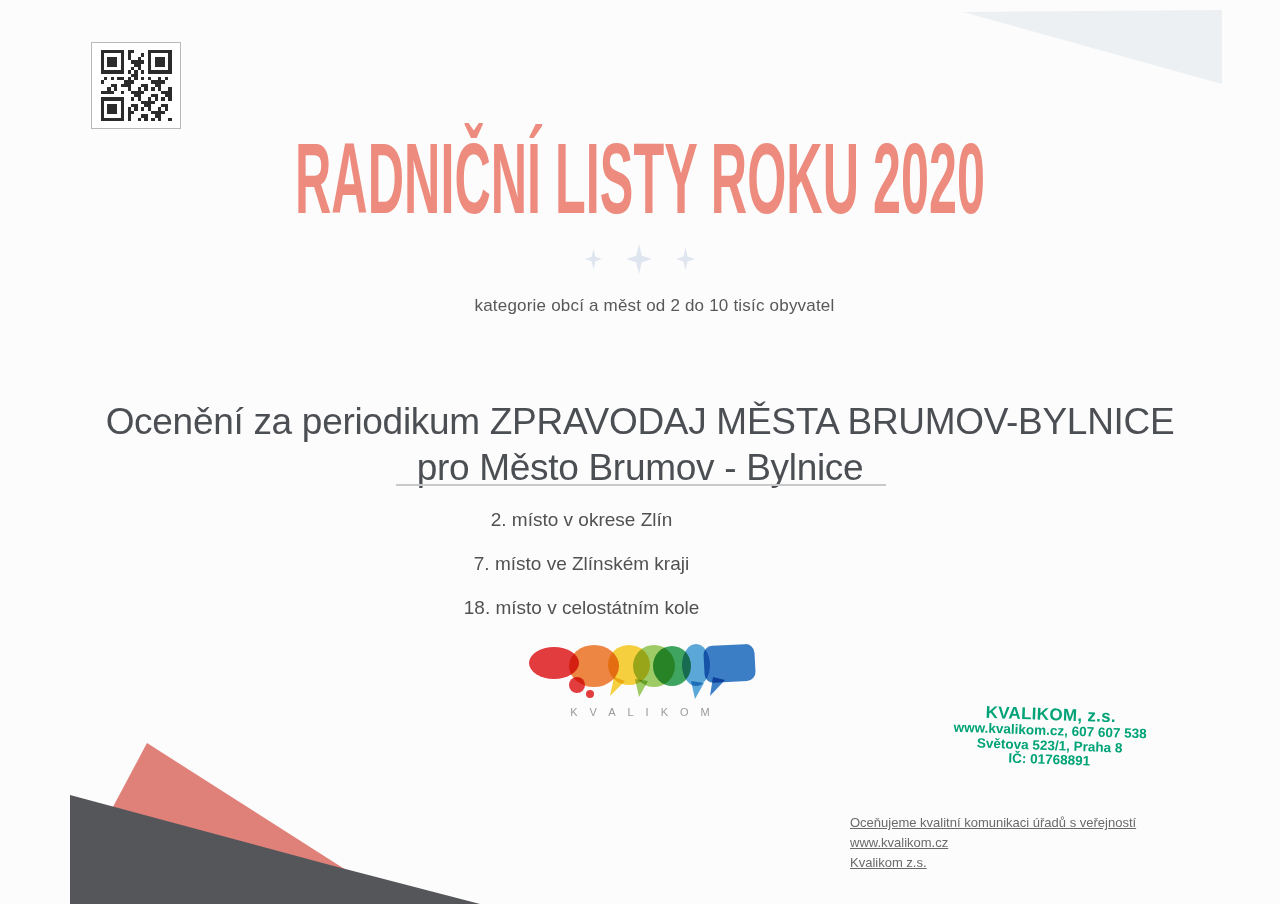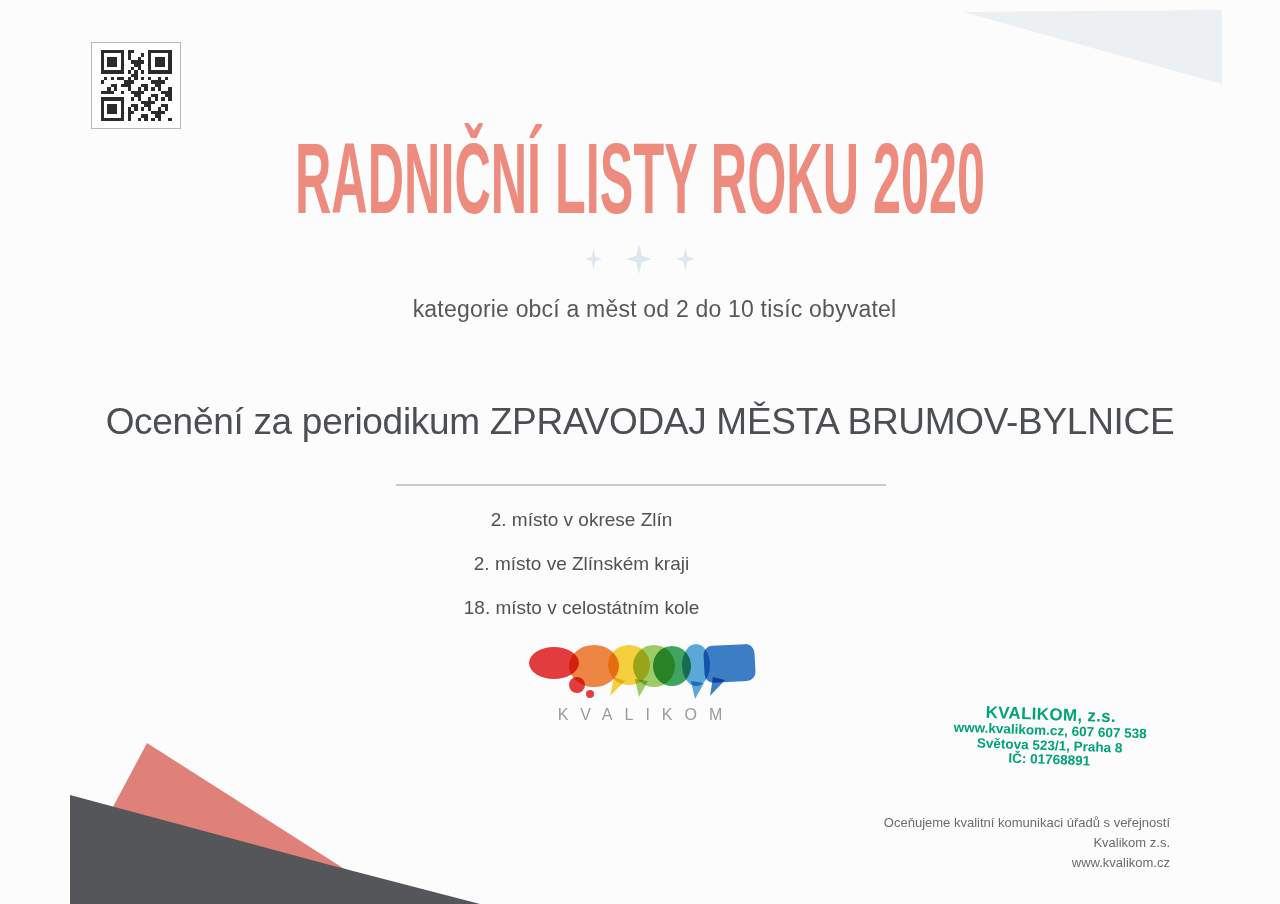--- a/index.html
+++ b/index.html
@@ -31,52 +31,52 @@
 
   
   .stars { position:absolute; left:0; top:244px; width:1280px; display:flex;
            justify-content:center; align-items:center; gap:24px; z-index:2; }
   .star { background:var(--star); clip-path:polygon(50% 0%, 61% 39%, 100% 50%, 61% 61%, 50% 100%, 39% 61%, 0% 50%, 39% 39%); }
   .star.s1 { width:17px; height:21px; }
   .star.s2 { width:26px; height:30px; }
   .star.s3 { width:19px; height:23px; }
 
   .category { position:absolute; left:0; top:296px; width:1280px; text-align:center;
-              font-size:23px; color:var(--mutedText); letter-spacing:0.2px; z-index:2;padding-left:29px; }
+              font-size:17px; color:var(--mutedText); letter-spacing:0.2px; z-index:2;padding-left:29px; }
 
   .award-heading { position:absolute; left:0; top:374px; width:1280px; text-align:center;
                    color:var(--headingColor); z-index:2;margin-top:25px; }
   .award-heading .l1, .award-heading .l2 {
     font-size:37px; font-weight:normal; line-height:46px; white-space:nowrap; letter-spacing:-0.3px;
   }
 
   .divider { position:absolute; left:396px; top:484px; width:490px; height:2px;
              background:var(--divider); z-index:2; }
 
   .placements { position:absolute; left:0; top:510px; width:1163px; text-align:center;
                 color:var(--bodyText); z-index:2; }
   .placements p { font-size:19px; line-height:19px; margin-bottom:25px; }
 
   
   .logo { position:absolute; left:524px; top:641px; width:232px; z-index:2; text-align:center; }
   .logo .bubbles { width:232px; height:60px; }
   .logo .bubbles ellipse, .logo .bubbles circle, .logo .bubbles rect, .logo .bubbles polygon {
     mix-blend-mode:multiply;
   }
-  .wordmark { margin-top:5px; font-size:16px; color:var(--wordmarkGray);
+  .wordmark { margin-top:5px; font-size:11px; color:var(--wordmarkGray);
               letter-spacing:12px; padding-left:12px; }
 
   
   .stamp { position:absolute; left:928px; top:706px; width:244px; text-align:center;
            color:var(--stampGreen); transform:rotate(2deg); z-index:2; font-weight:bold; }
   .stamp .stamp-name { font-size:17px; line-height:18px; letter-spacing:0.3px; }
   .stamp .stamp-line { font-size:13.5px; line-height:14.5px; }
 
-  .footer-note { position:absolute; left:850px; top:813px; width:320px; text-align:right;
-                 font-size:13px; line-height:20px; color:var(--footerText); z-index:2; }
+  .footer-note { position:absolute; left:850px; top:813px; width:320px; text-align:left;
+                 font-size:13px; line-height:20px; color:var(--footerText); z-index:2;text-decoration:underline; }
 </style>
 </head>
 <body>
 
 <div class="page">
 
   <svg class="bg-shapes" viewBox="0 0 1280 904" xmlns="http://www.w3.org/2000/svg">
     <polygon points="963,12 1222,10 1222,84" style="fill:var(--wedge)"></polygon>
     <polygon points="147,743 106,820 368,884" style="fill:var(--shapeSalmon)"></polygon>
     <polygon points="70,795 330,865 480,904 70,904" style="fill:var(--shapeDark)"></polygon>
@@ -306,27 +306,28 @@
   <div class="stars">
     <span class="star s1"></span>
     <span class="star s2"></span>
     <span class="star s3"></span>
   </div>
 
   <div class="category">kategorie obcí a měst od 2 do 10 tisíc obyvatel</div>
 
   <div class="award-heading">
     <div class="l1">Ocenění za periodikum ZPRAVODAJ MĚSTA BRUMOV-BYLNICE</div>
+    <div class="l2">pro Město Brumov - Bylnice</div>
   </div>
 
   <div class="divider"></div>
 
   <div class="placements">
     <p>2. místo v okrese Zlín</p>
-    <p>2. místo ve Zlínském kraji</p>
+    <p>7. místo ve Zlínském kraji</p>
     <p>18. místo v celostátním kole</p>
   </div>
 
   <div class="logo">
     <svg class="bubbles" viewBox="0 0 232 60" xmlns="http://www.w3.org/2000/svg">
       <ellipse cx="30" cy="22" rx="25" ry="16" style="fill:var(--logoRed)"></ellipse>
       <circle cx="53" cy="44" r="8" style="fill:var(--logoRed)"></circle>
       <circle cx="66" cy="53" r="4" style="fill:var(--logoRed)"></circle>
       <ellipse cx="70" cy="25" rx="25" ry="21" style="fill:var(--logoOrange)"></ellipse>
       <polygon points="90,36 86,55 101,40" style="fill:var(--logoYellow)"></polygon>
@@ -344,17 +345,17 @@
 
   <div class="stamp">
     <div class="stamp-name">KVALIKOM, z.s.</div>
     <div class="stamp-line">www.kvalikom.cz, 607 607 538</div>
     <div class="stamp-line">Světova 523/1, Praha 8</div>
     <div class="stamp-line">IČ: 01768891</div>
   </div>
 
   <div class="footer-note">
     <div>Oceňujeme kvalitní komunikaci úřadů s veřejností</div>
+    <div>www.kvalikom.cz</div>
     <div>Kvalikom z.s.</div>
-    <div>www.kvalikom.cz</div>
   </div>
 
 </div>
 
 </body></html>

